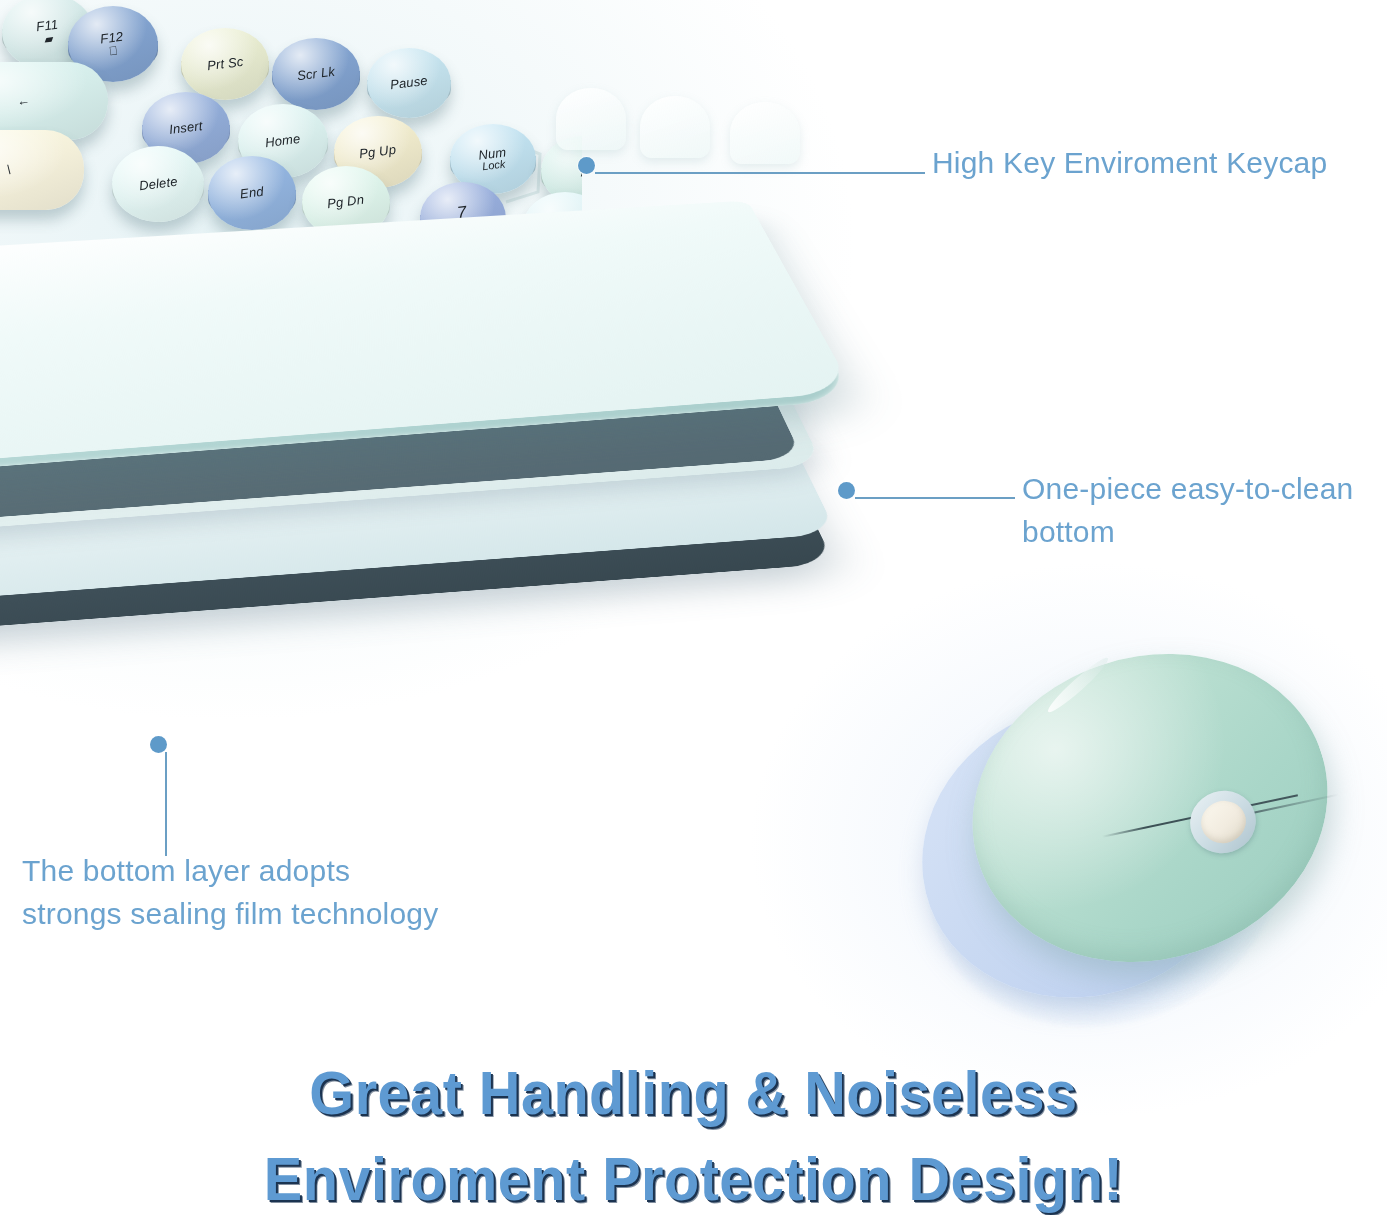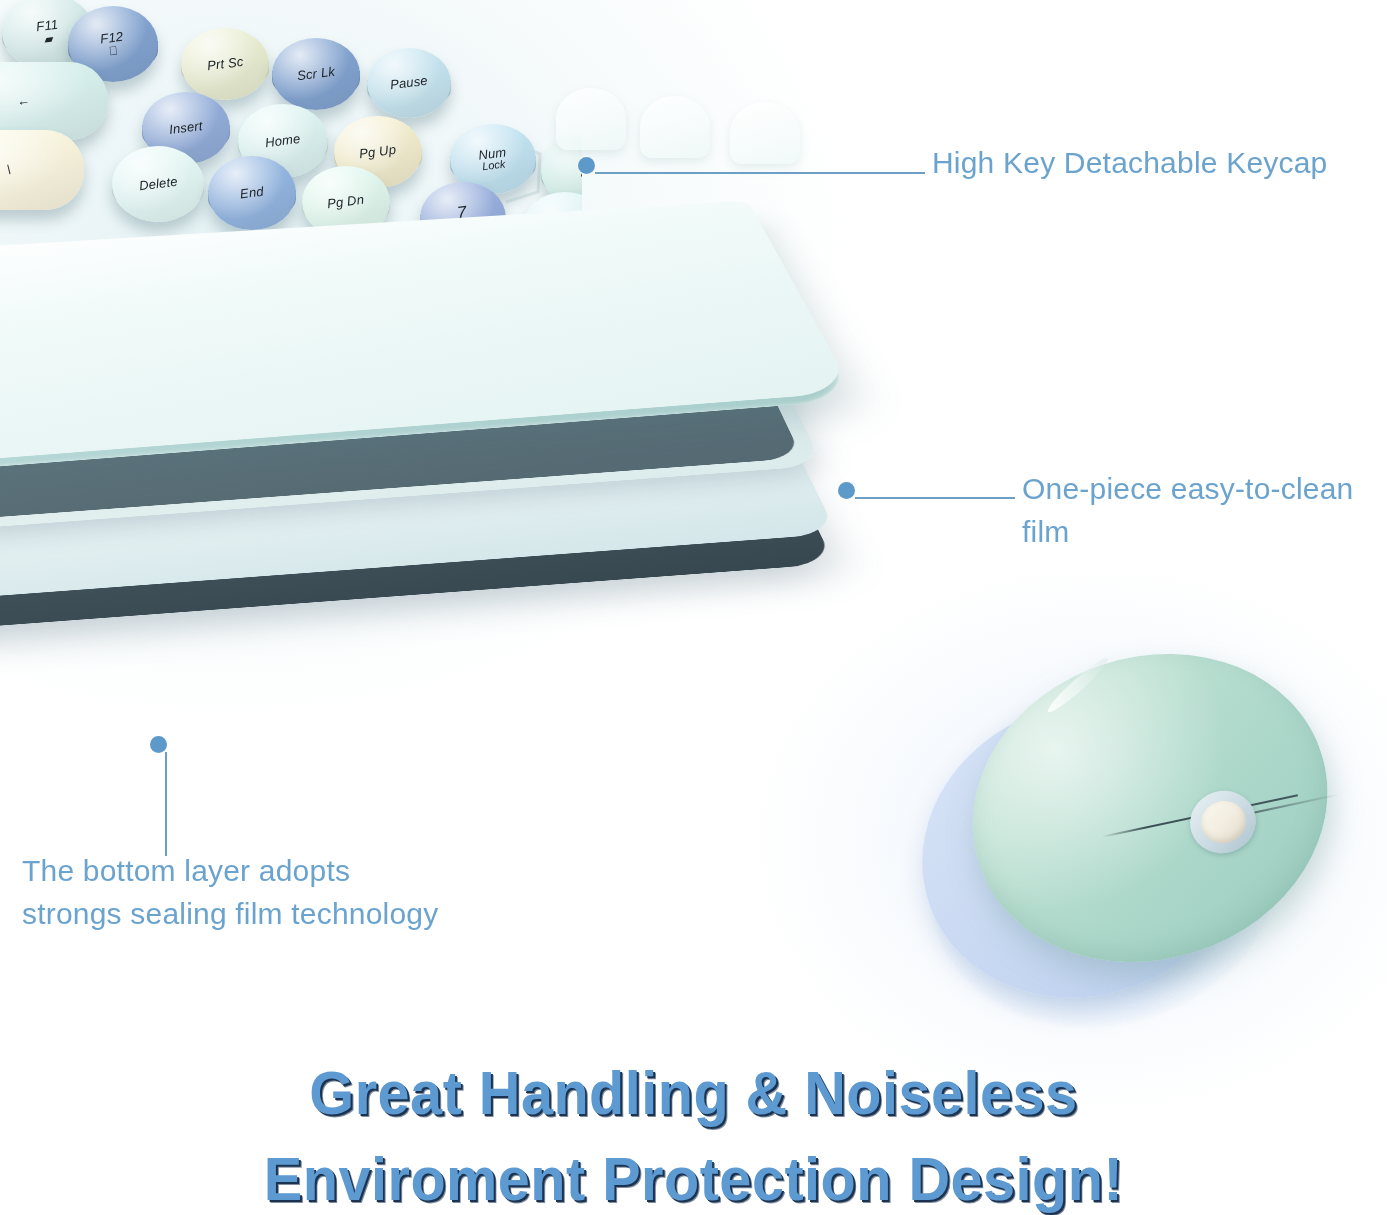--- a/index.html
+++ b/index.html
@@ -556,25 +556,25 @@
     <div class="mouse-seam"></div>
     <div class="mouse-split"></div>
     <div class="mouse-split2"></div>
     <div class="mouse-wheel-ring"></div>
     <div class="mouse-wheel"></div>
   </div>
 
   <div id="callouts">
       <div class="callout-dot" style="left: 578px; top: 157px;"></div>
       <div class="callout-line" style="left: 595px; top: 172px; width: 330px; height: 2px;"></div>
-      <div class="callout-text" style="left: 932px; top: 142px;">High Key Detachable Keycap</div>
+      <div class="callout-text" style="left: 932px; top: 142px;">High Key Enviroment Keycap</div>
       <div class="callout-dot" style="left: 838px; top: 482px;"></div>
       <div class="callout-line" style="left: 855px; top: 497px; width: 160px; height: 2px;"></div>
       <div class="callout-text" style="left: 1022px; top: 468px;">One-piece easy-to-clean
-film</div>
+bottom</div>
       <div class="callout-dot" style="left: 150px; top: 736px;"></div>
       <div class="callout-line" style="left: 165px; top: 752px; width: 2px; height: 104px;"></div>
       <div class="callout-text" style="left: 22px; top: 850px;">The bottom layer adopts
 strongs sealing film technology</div>
     </div>
 
   <div class="headline">
     <div>Great Handling &amp; Noiseless</div>
     <div>Enviroment Protection Design!</div>
   </div>

